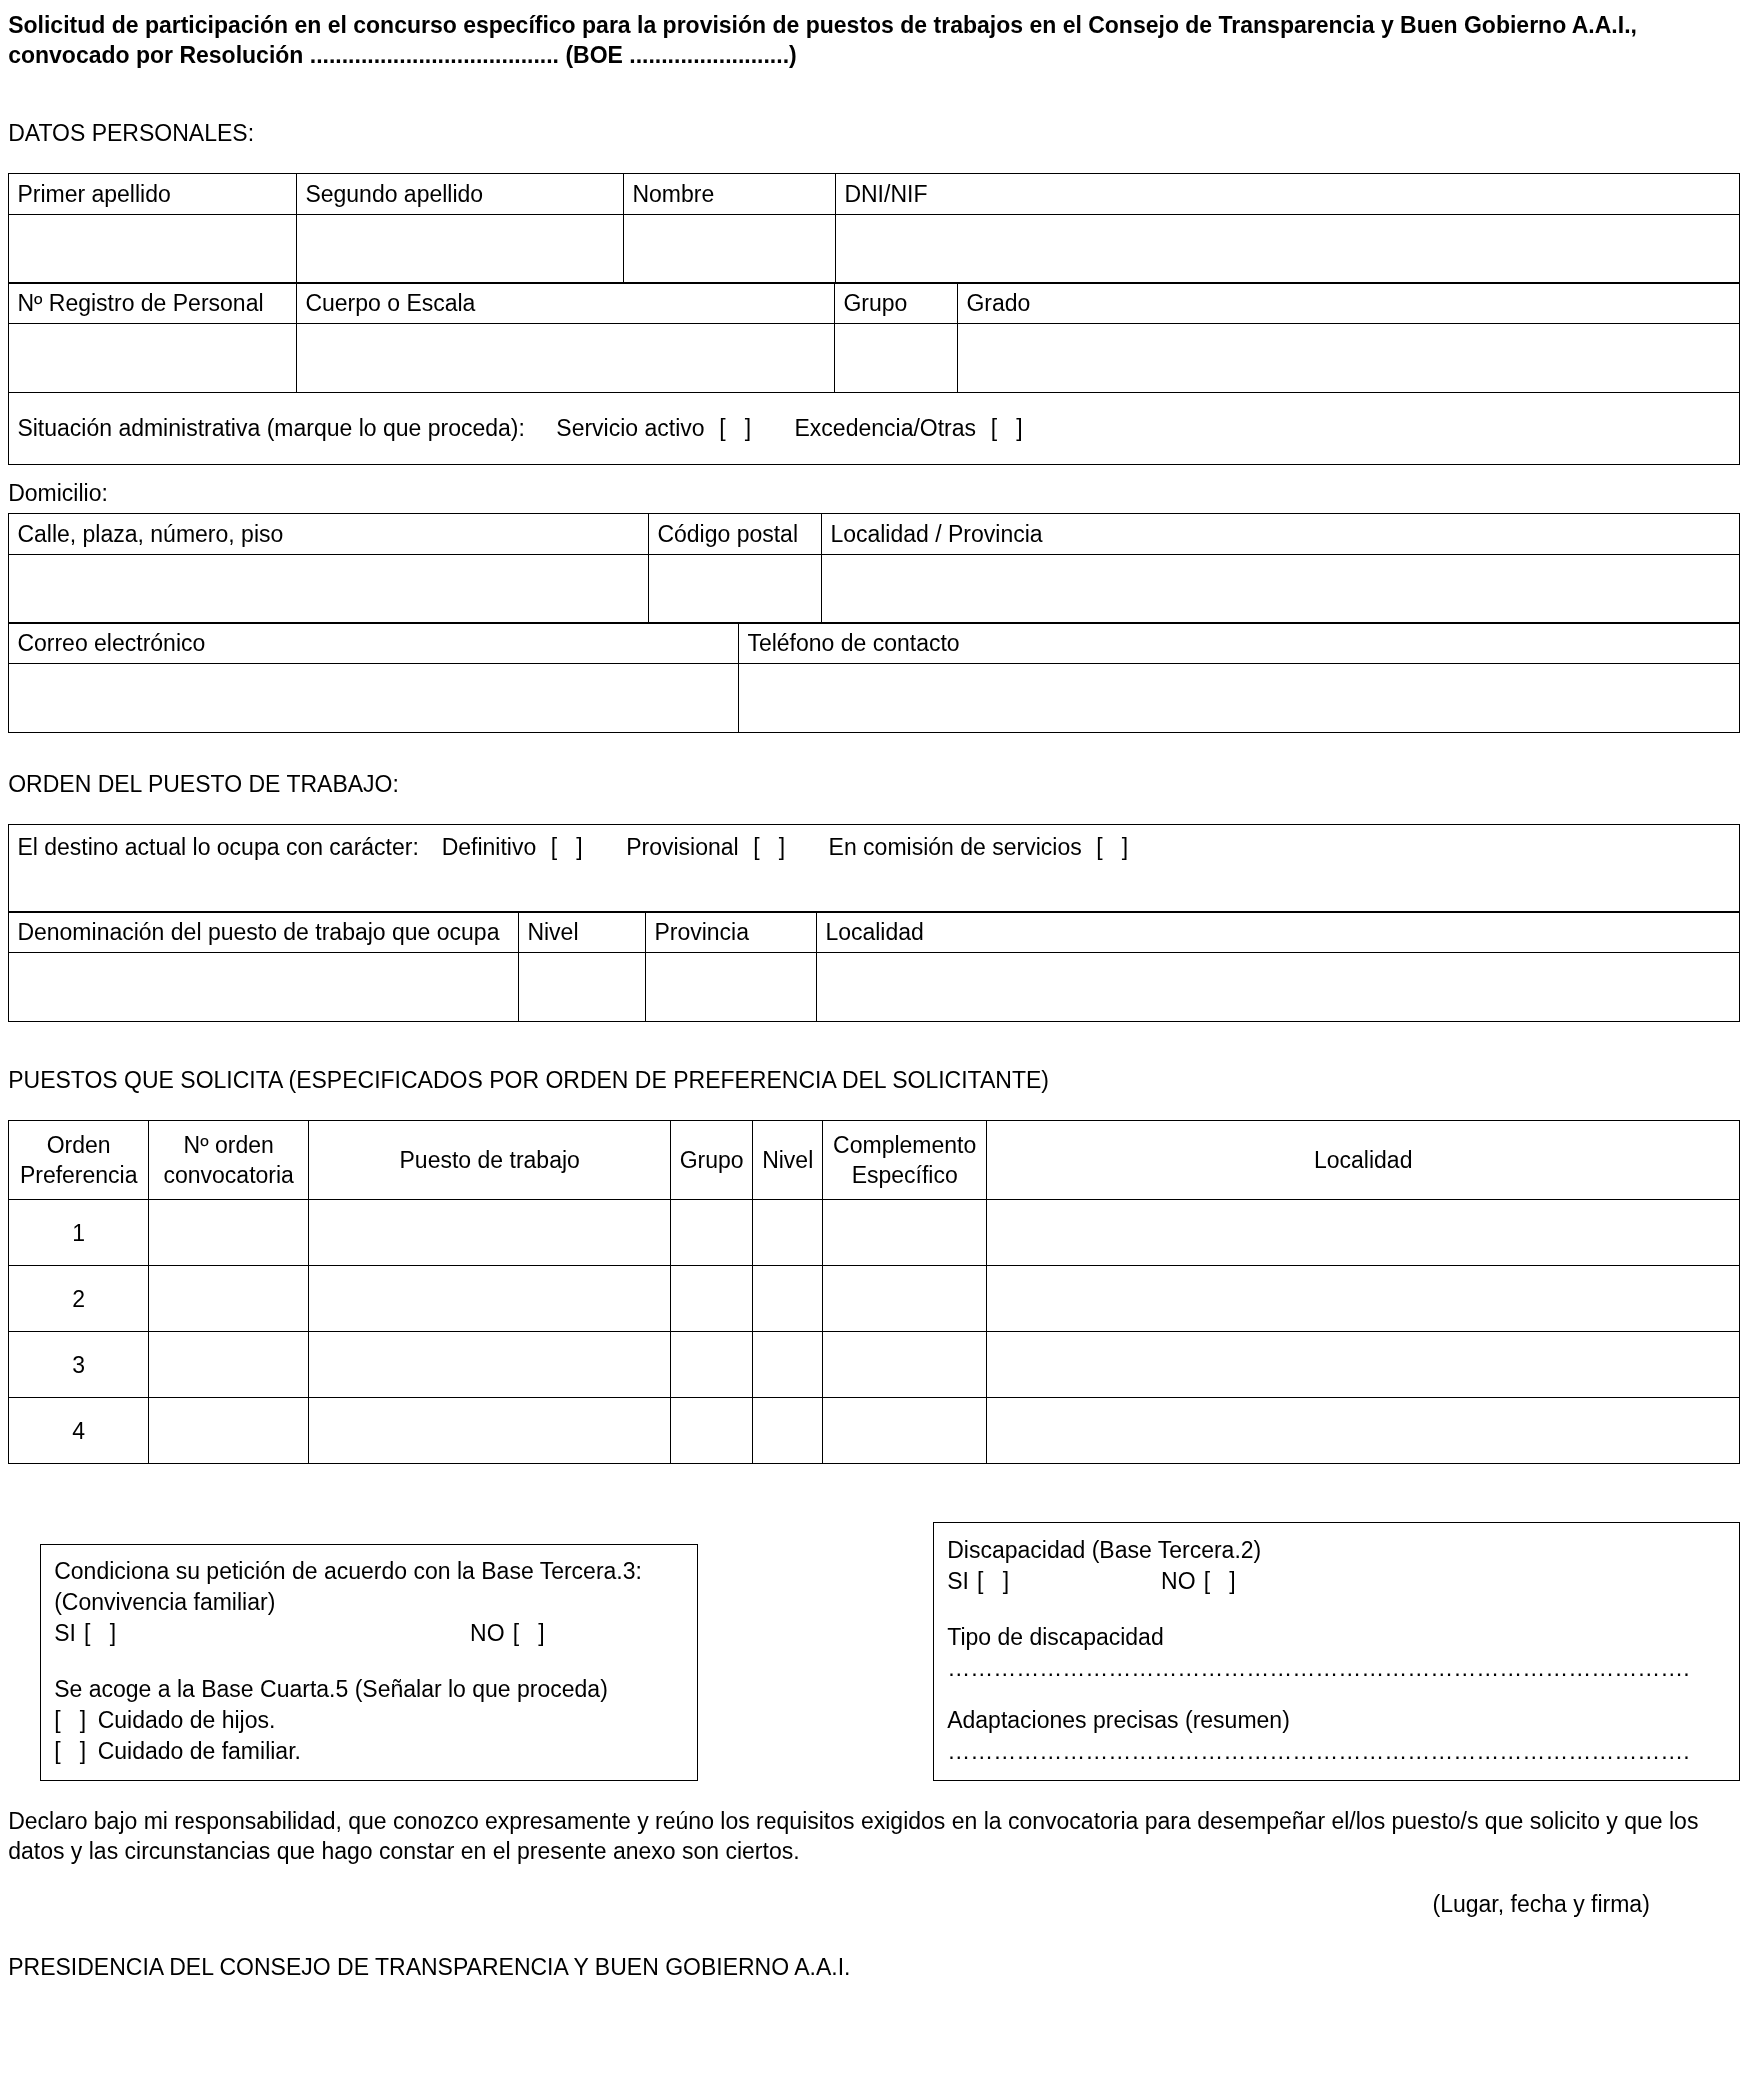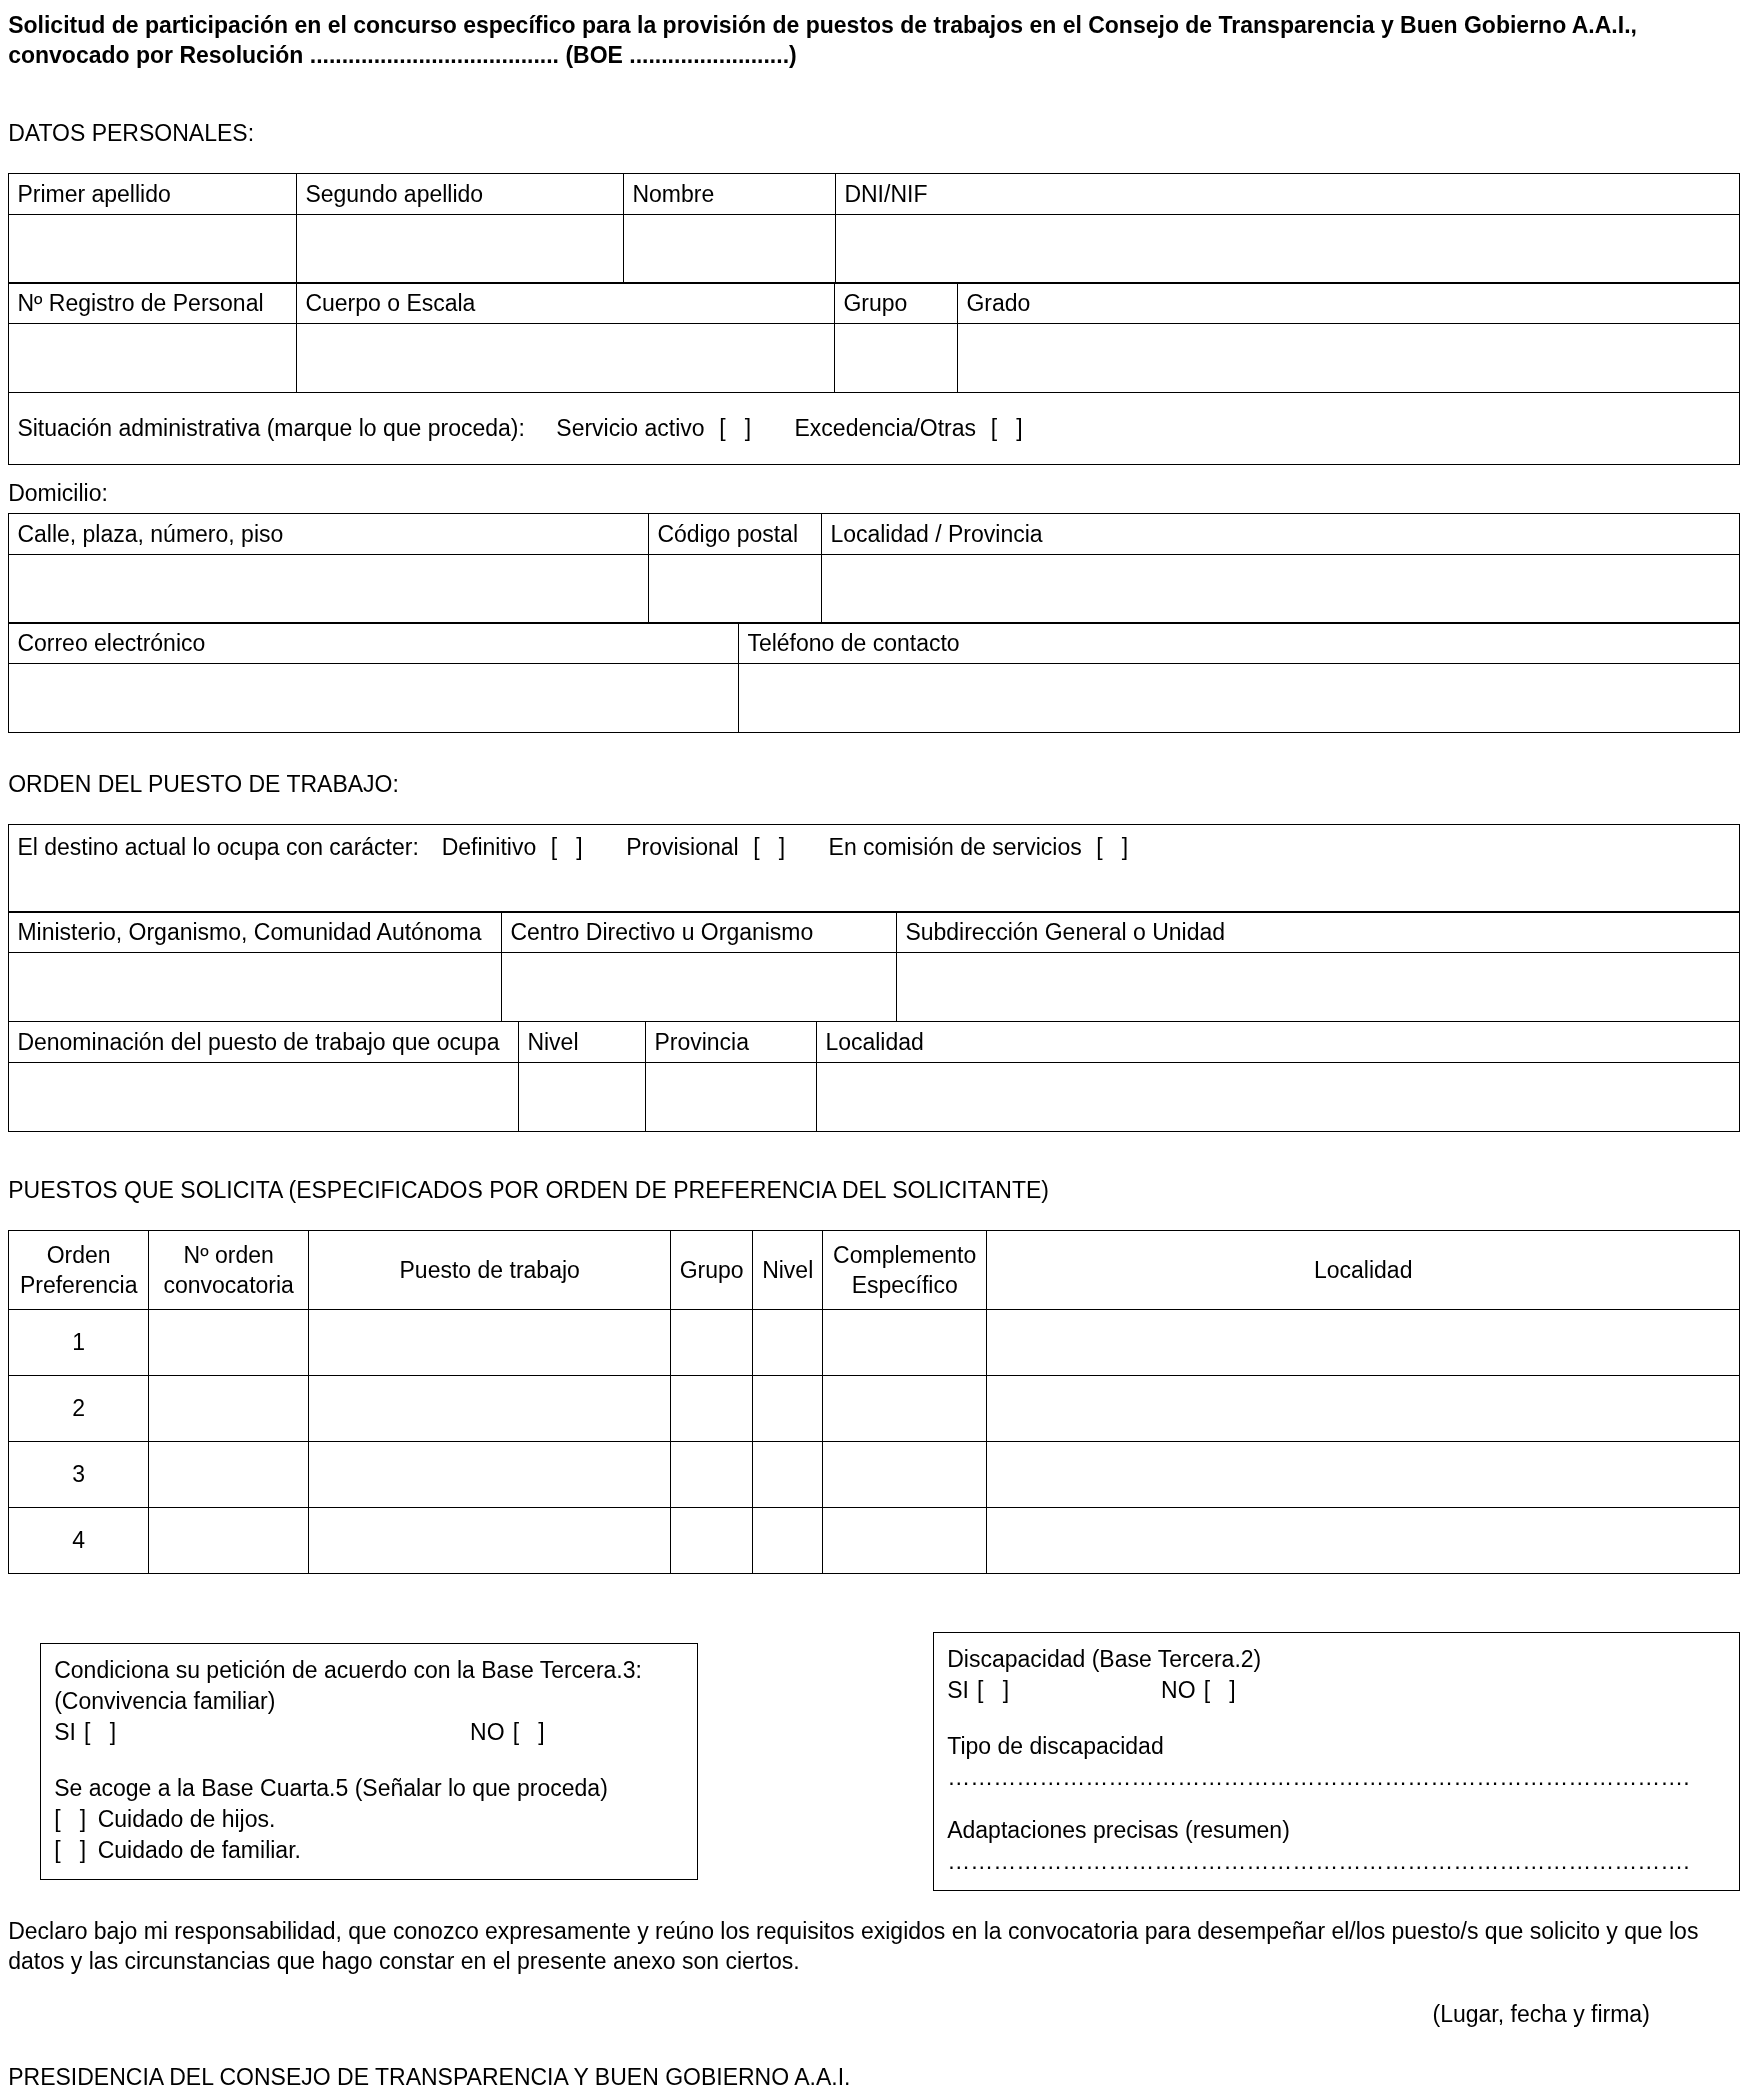--- a/index.html
+++ b/index.html
@@ -43,21 +43,21 @@
 
   .cb { white-space:pre; }
   .ml10 { margin-left:8.2px; }
   .ml14 { margin-left:11.5px; }
   .ml20 { margin-left:16.4px; }
   .ml30 { margin-left:25px; }
   .ml45 { margin-left:37px; }
   .ml185 { margin-left:152px; }
   .ml430 { margin-left:354px; }
 
-  .boxes { display:flex; align-items:center; margin-top:58px;padding-left:32px; }
+  .boxes { display:flex; align-items:flex-end; margin-top:58px;padding-left:32px; }
   .lbox { width:658px; border:1.6px solid #000; padding:11.5px 13px 13px 13px; }
   .rbox { margin-left:235px; flex:1; border:1.6px solid #000; padding:11.5px 13px 13px 13px; }
   .bline { line-height:31px; }
   .mt30 { margin-top:25px; }
   .mt26 { margin-top:21.4px; }
   .dots { white-space:nowrap; overflow:hidden; }
 
   .declaracion { margin-top:25px; }
   .firma { margin-top:23px; width:fit-content; margin-left:auto; margin-right:90px; text-align:center; }
   .firma-line { white-space:nowrap; }
@@ -183,39 +183,20 @@
         <span class="cb ml10">[   ]</span>
         <span class="ml45">Provisional</span>
         <span class="cb ml10">[   ]</span>
         <span class="ml45">En comisión de servicios</span>
         <span class="cb ml10">[   ]</span>
       </td>
     </tr>
   </tbody>
     </table>
 
-  <table class="joined">
-    <colgroup>
-        <col class="cw600">
-        <col class="cw480">
-        <col>
-      </colgroup>
-    <tbody>
-        <tr>
-      <td class="hdr">Ministerio, Organismo, Comunidad Autónoma</td>
-      <td class="hdr">Centro Directivo u Organismo</td>
-      <td class="hdr">Subdirección General o Unidad</td>
-    </tr>
-    <tr>
-      <td class="input"></td>
-      <td class="input"></td>
-      <td class="input"></td>
-    </tr>
-  </tbody>
-    </table>
 
   <table class="joined">
     <colgroup>
         <col class="cw620">
         <col class="cw155">
         <col class="cw208">
         <col>
       </colgroup>
     <tbody>
         <tr>

